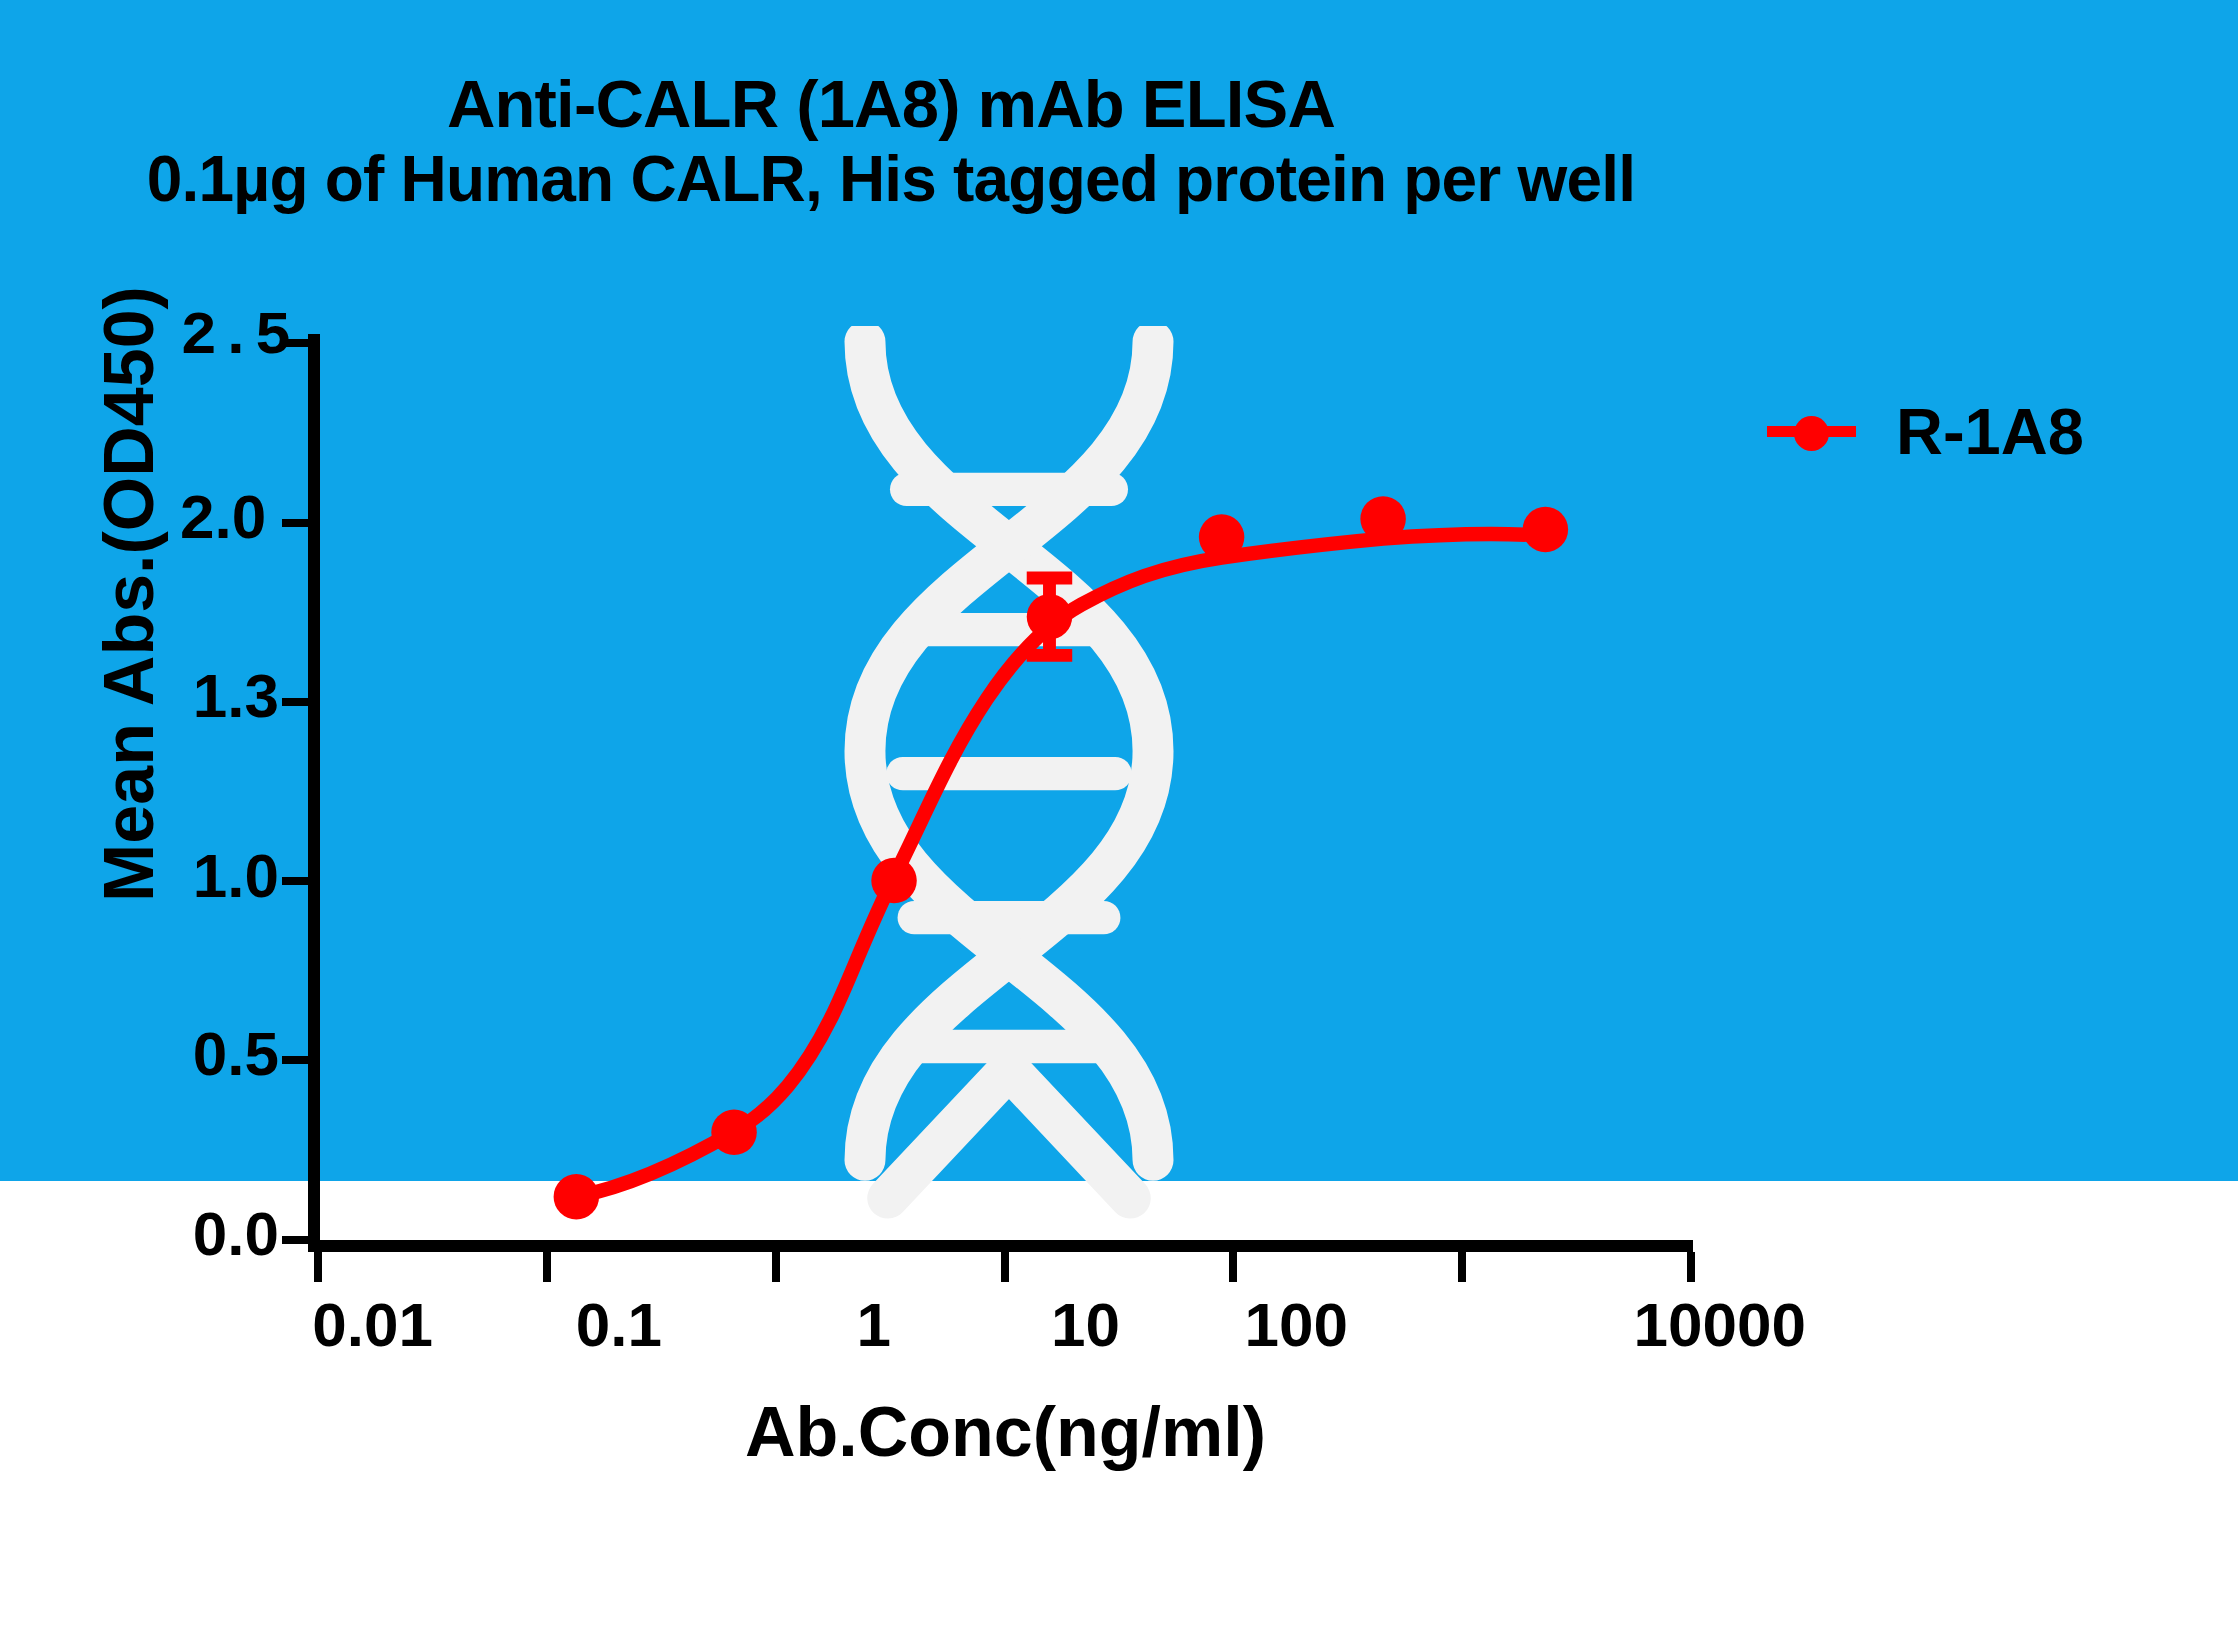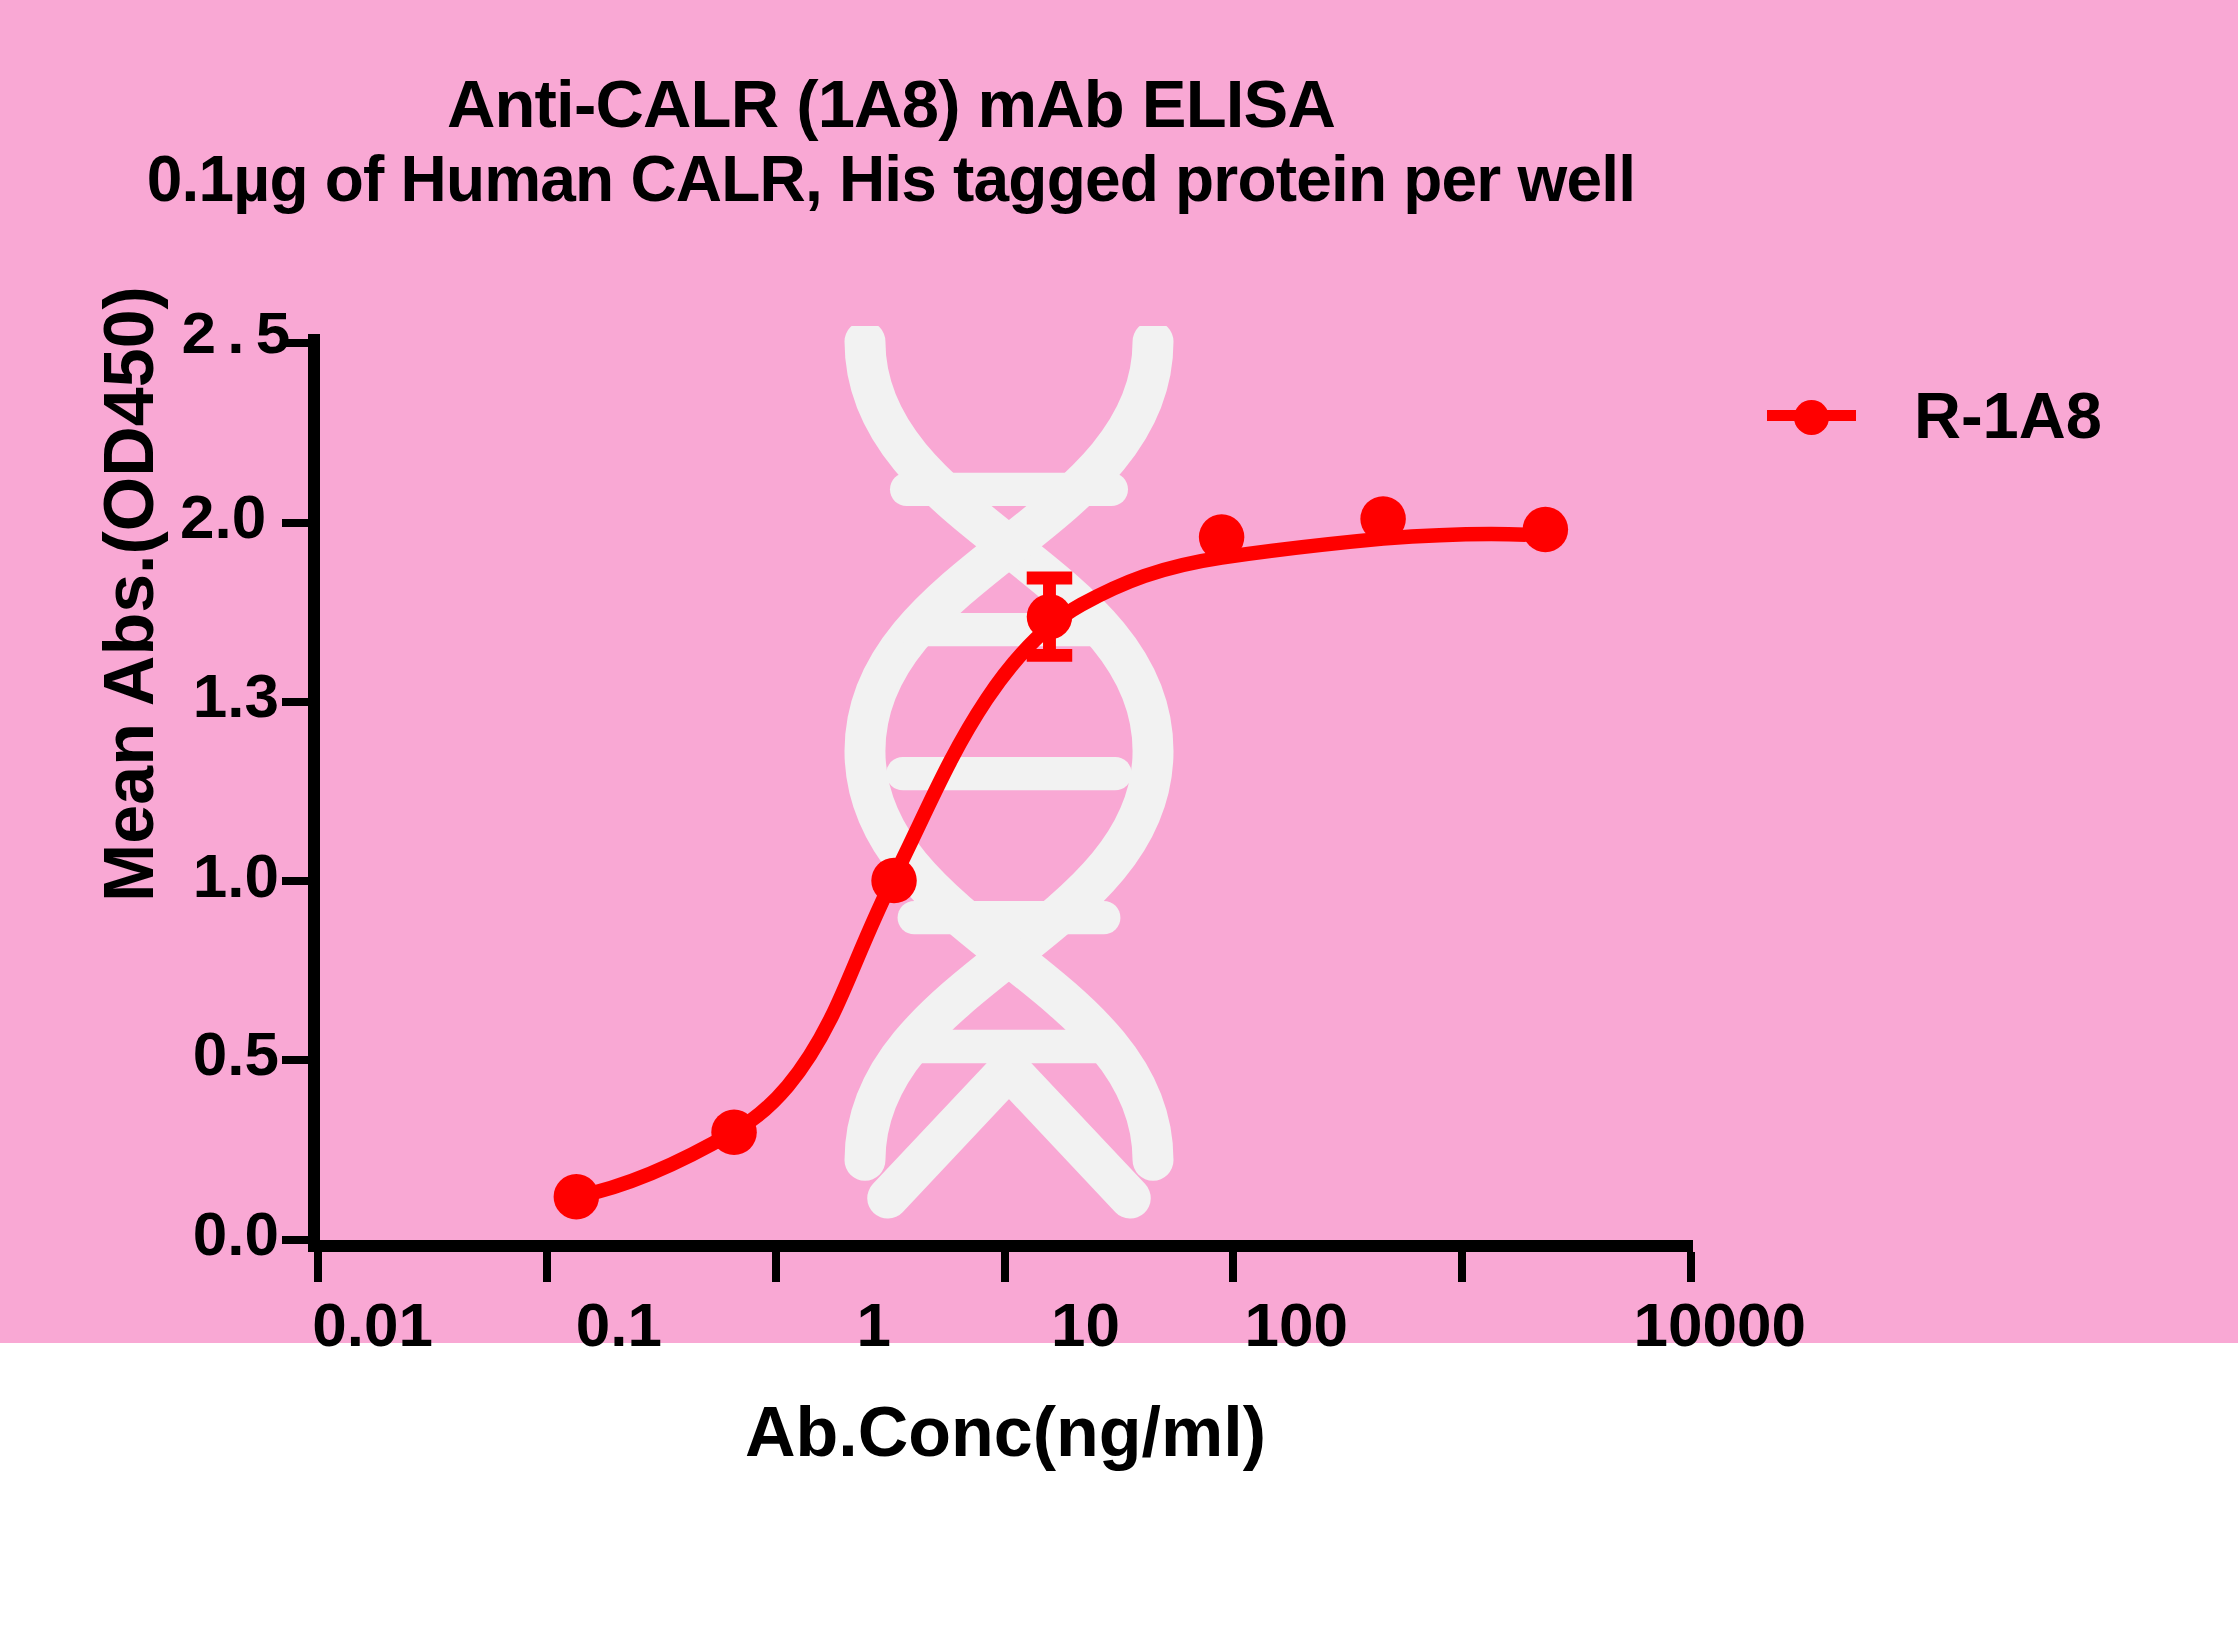--- a/index.html
+++ b/index.html
@@ -13,22 +13,22 @@
     font-family: "Liberation Sans", sans-serif;
     color: #000000;
     overflow: hidden;
     position: relative;
   }
 
   #figure {
     position: absolute;
     left: 0; top: 0;
     width: 2239px;
-    height: 1343px;
-    background: #f9a8d4;
+    height: 1181px;
+    background: #0ea5e9;
   }
 
   
   .title-block {
     position: absolute;
     left: 0;
     top: 70px;
     width: 1782px;
     text-align: center;
   }
@@ -128,24 +128,24 @@
     text-align: center;
     font-size: 70px;
     font-weight: bold;
     white-space: nowrap;
   }
 
   
   #legend {
     position: absolute;
     left: 1767px;
-    top: 378px;
+    top: 394px;
     display: flex;
     align-items: center;
-    gap: 58px;
+    gap: 40px;
   }
   #legend-marker {
     position: relative;
     width: 89px;
     height: 41px;
   }
   #legend-marker .lm-line {
     position: absolute;
     left: 0;
     top: 15px;

